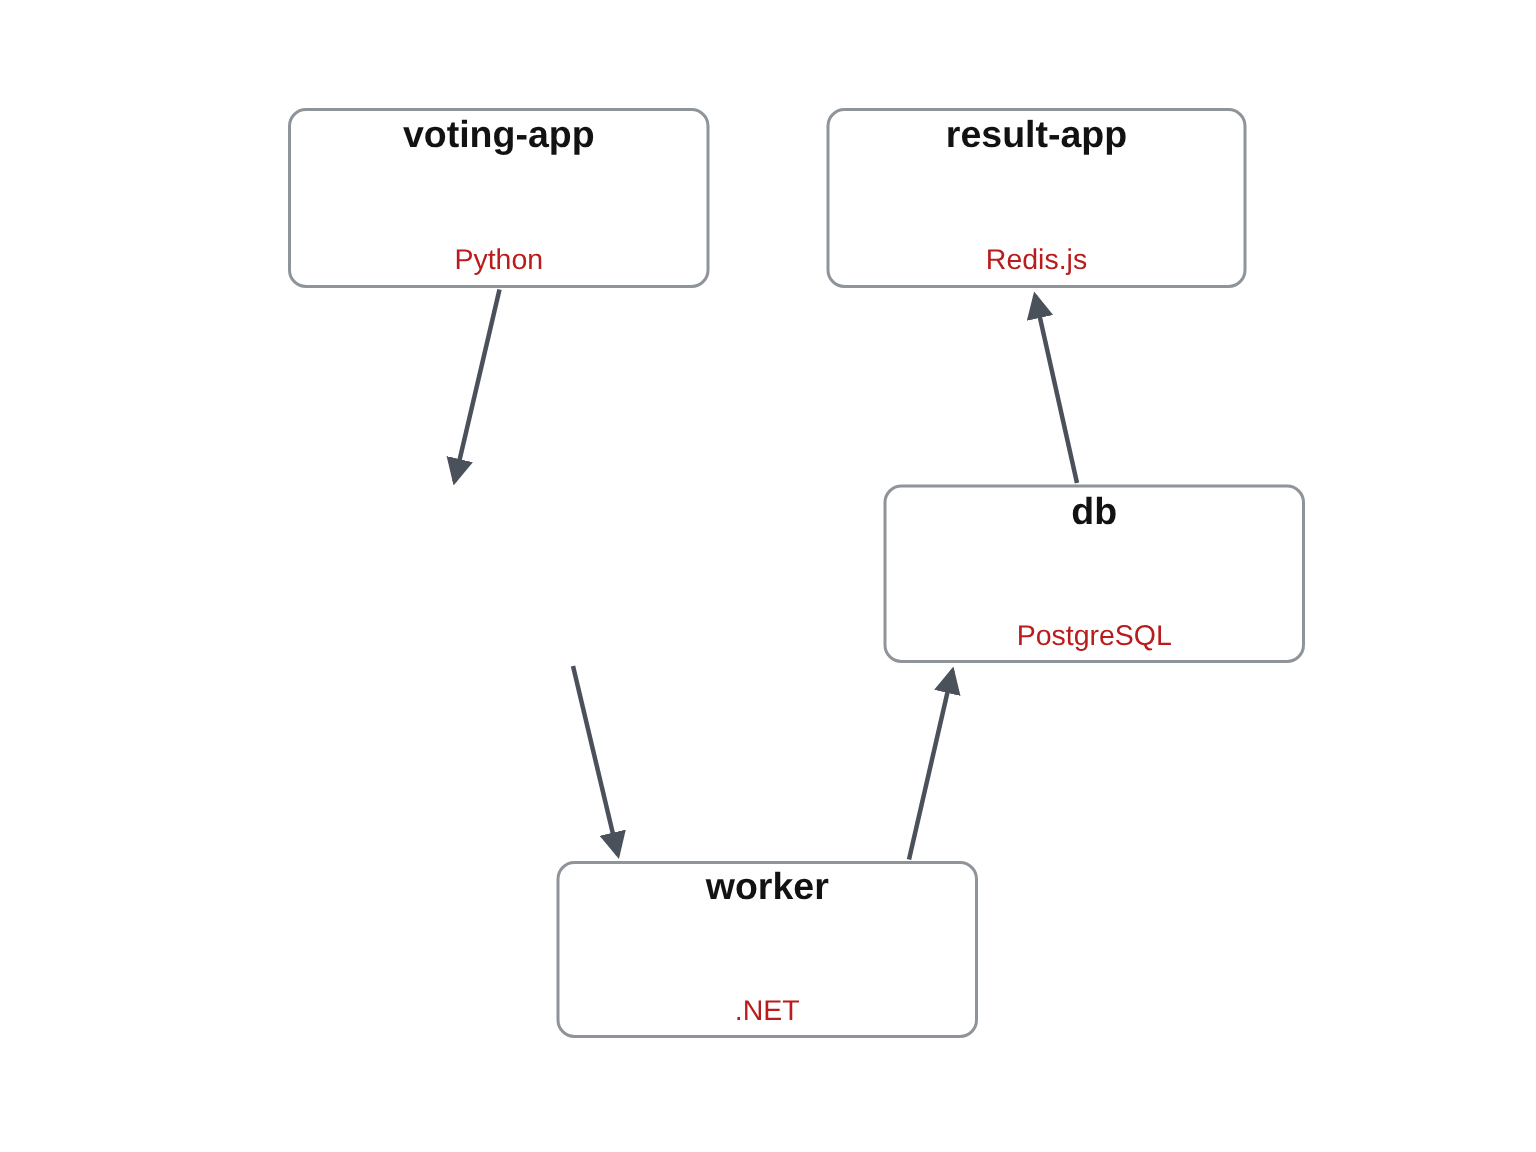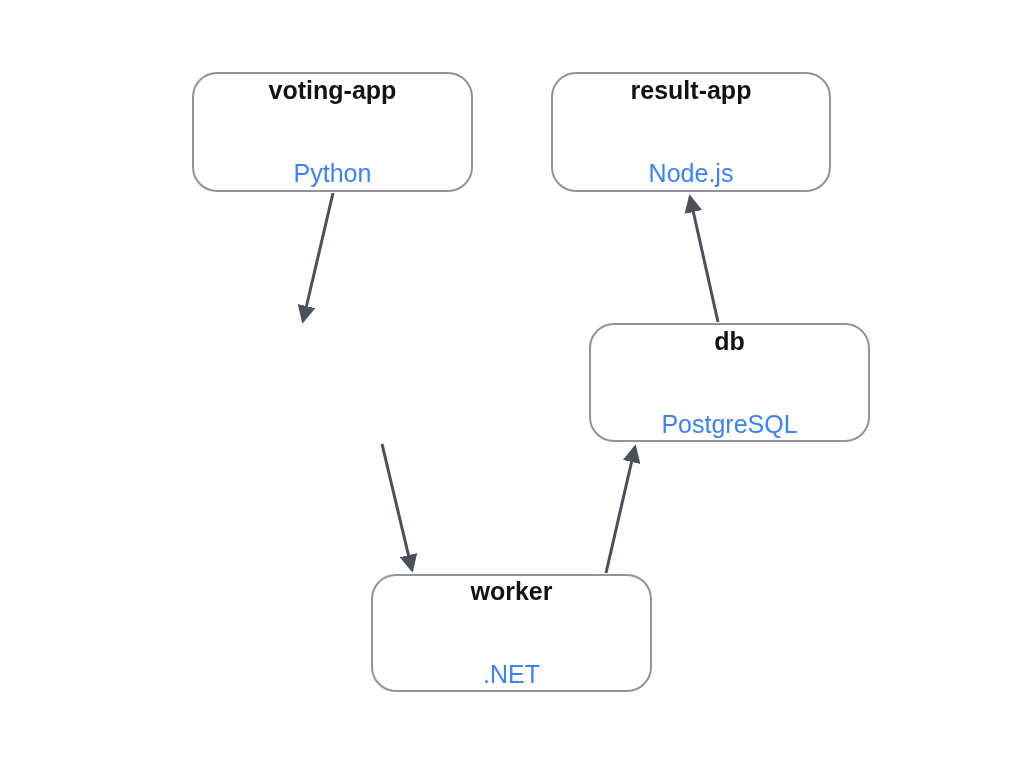--- a/index.html
+++ b/index.html
@@ -19,36 +19,36 @@
     position: absolute;
     left: 0;
     top: 0;
     pointer-events: none;
   }
   .node {
     position: absolute;
     box-sizing: border-box;
     background: #ffffff;
     border: 2px solid #8e9499;
-    border-radius: 25px;
+    border-radius: 12px;
     display: flex;
     flex-direction: column;
     justify-content: center;
     text-align: center;
   }
   .node .title {
     font-size: 25px;
     font-weight: 700;
     color: #121212;
     line-height: 35px;
   }
   .node .subtitle {
-    font-size: 25px;
+    font-size: 19px;
     font-weight: 400;
-    color: #3b82f6;
+    color: #b91c1c;
     line-height: 35px;
     margin-top: 48px;
   }
   #node-voting-app { left: 192px; top: 72px;  width: 281px; height: 120px; }
   #node-result-app { left: 551px; top: 72px;  width: 280px; height: 120px; }
   #node-redis      { left: 155px; top: 324px; width: 281px; height: 119px; }
   #node-db         { left: 589px; top: 323px; width: 281px; height: 119px; }
   #node-worker     { left: 371px; top: 574px; width: 281px; height: 118px; }
   .edge {
     stroke: #4a515b;
@@ -73,21 +73,21 @@
     <line class="edge" x1="718" y1="322" x2="690" y2="197" marker-end="url(#arrowhead)"></line>
   </svg>
 
   <div class="node" id="node-voting-app">
     <div class="title">voting-app</div>
     <div class="subtitle">Python</div>
   </div>
 
   <div class="node" id="node-result-app">
     <div class="title">result-app</div>
-    <div class="subtitle">Node.js</div>
+    <div class="subtitle">Redis.js</div>
   </div>
 
 
   <div class="node" id="node-worker">
     <div class="title">worker</div>
     <div class="subtitle">.NET</div>
   </div>
 
   <div class="node" id="node-db">
     <div class="title">db</div>

